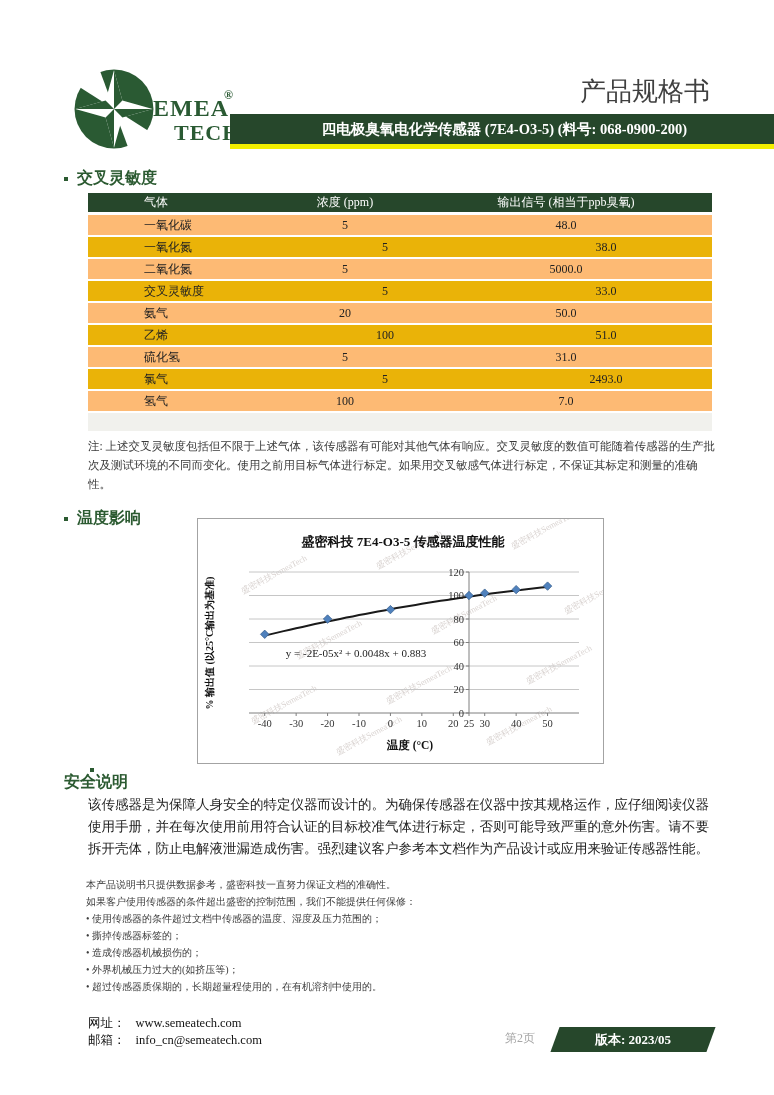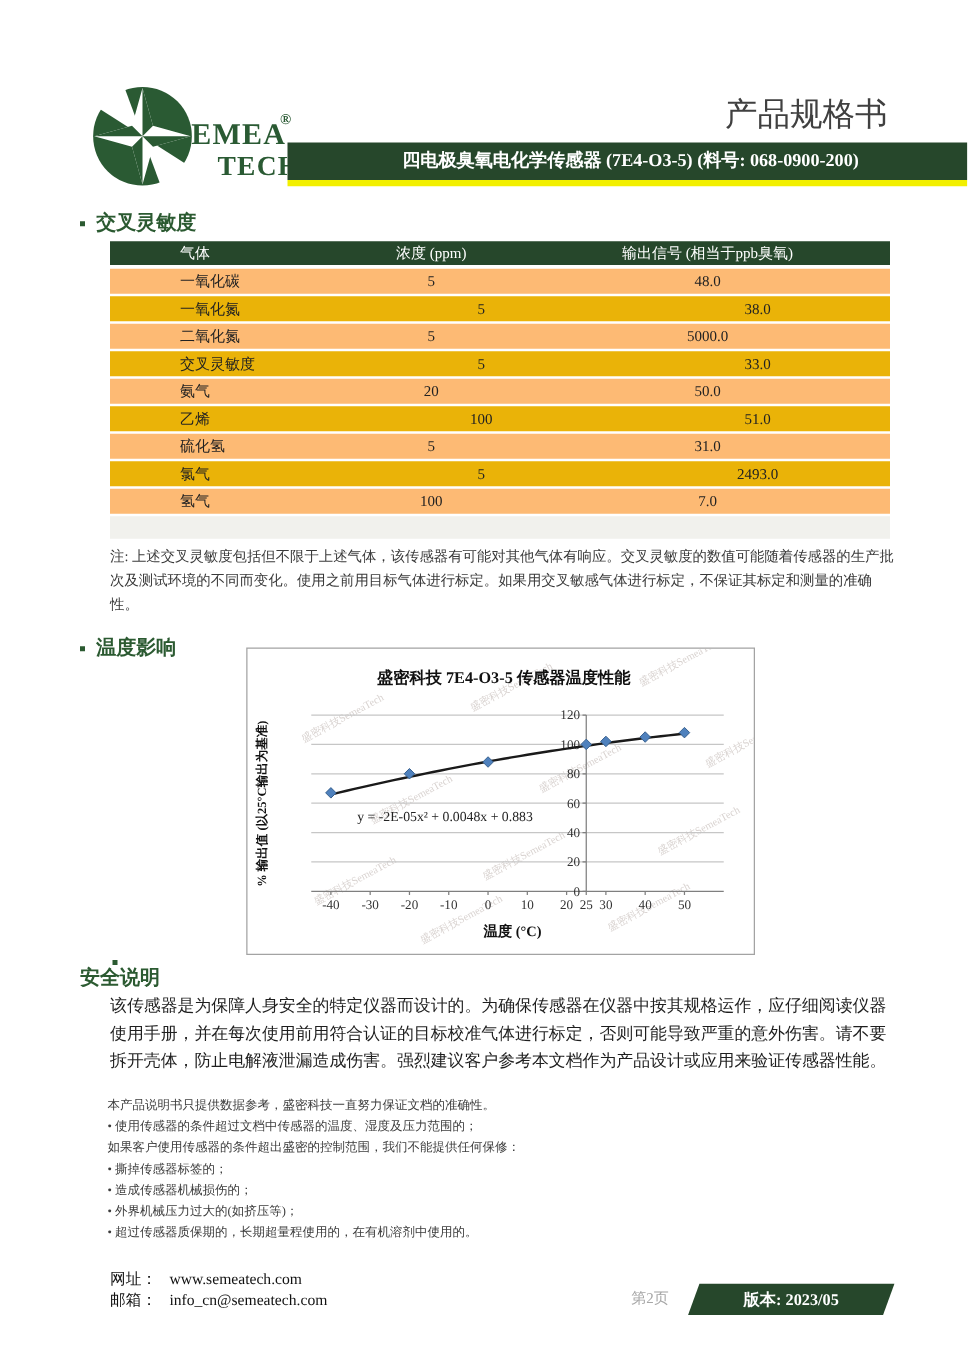--- a/index.html
+++ b/index.html
@@ -223,22 +223,22 @@
       </svg></div>
 
   <div class="sec-head" id="sec3">
     <span class="sec-bullet"></span>
     <span>安全说明</span>
   </div>
   <div class="safety-body">该传感器是为保障人身安全的特定仪器而设计的。为确保传感器在仪器中按其规格运作，应仔细阅读仪器使用手册，并在每次使用前用符合认证的目标校准气体进行标定，否则可能导致严重的意外伤害。请不要拆开壳体，防止电解液泄漏造成伤害。强烈建议客户参考本文档作为产品设计或应用来验证传感器性能。</div>
 
   <div class="disclaimer" id="disclaimer">
       <div class="dline">本产品说明书只提供数据参考，盛密科技一直努力保证文档的准确性。</div>
+      <div class="dline">如果客户使用传感器的条件超出盛密的控制范围，我们不能提供任何保修：</div>
       <div class="dline">• 使用传感器的条件超过文档中传感器的温度、湿度及压力范围的；</div>
-      <div class="dline">如果客户使用传感器的条件超出盛密的控制范围，我们不能提供任何保修：</div>
       <div class="dline">• 撕掉传感器标签的；</div>
       <div class="dline">• 造成传感器机械损伤的；</div>
       <div class="dline">• 外界机械压力过大的(如挤压等)；</div>
       <div class="dline">• 超过传感器质保期的，长期超量程使用的，在有机溶剂中使用的。</div>
     </div>
 
   <div class="contact">
     <div class="crow">
       <span class="clabel">网址：</span>
       <span class="cval">www.semeatech.com</span>

